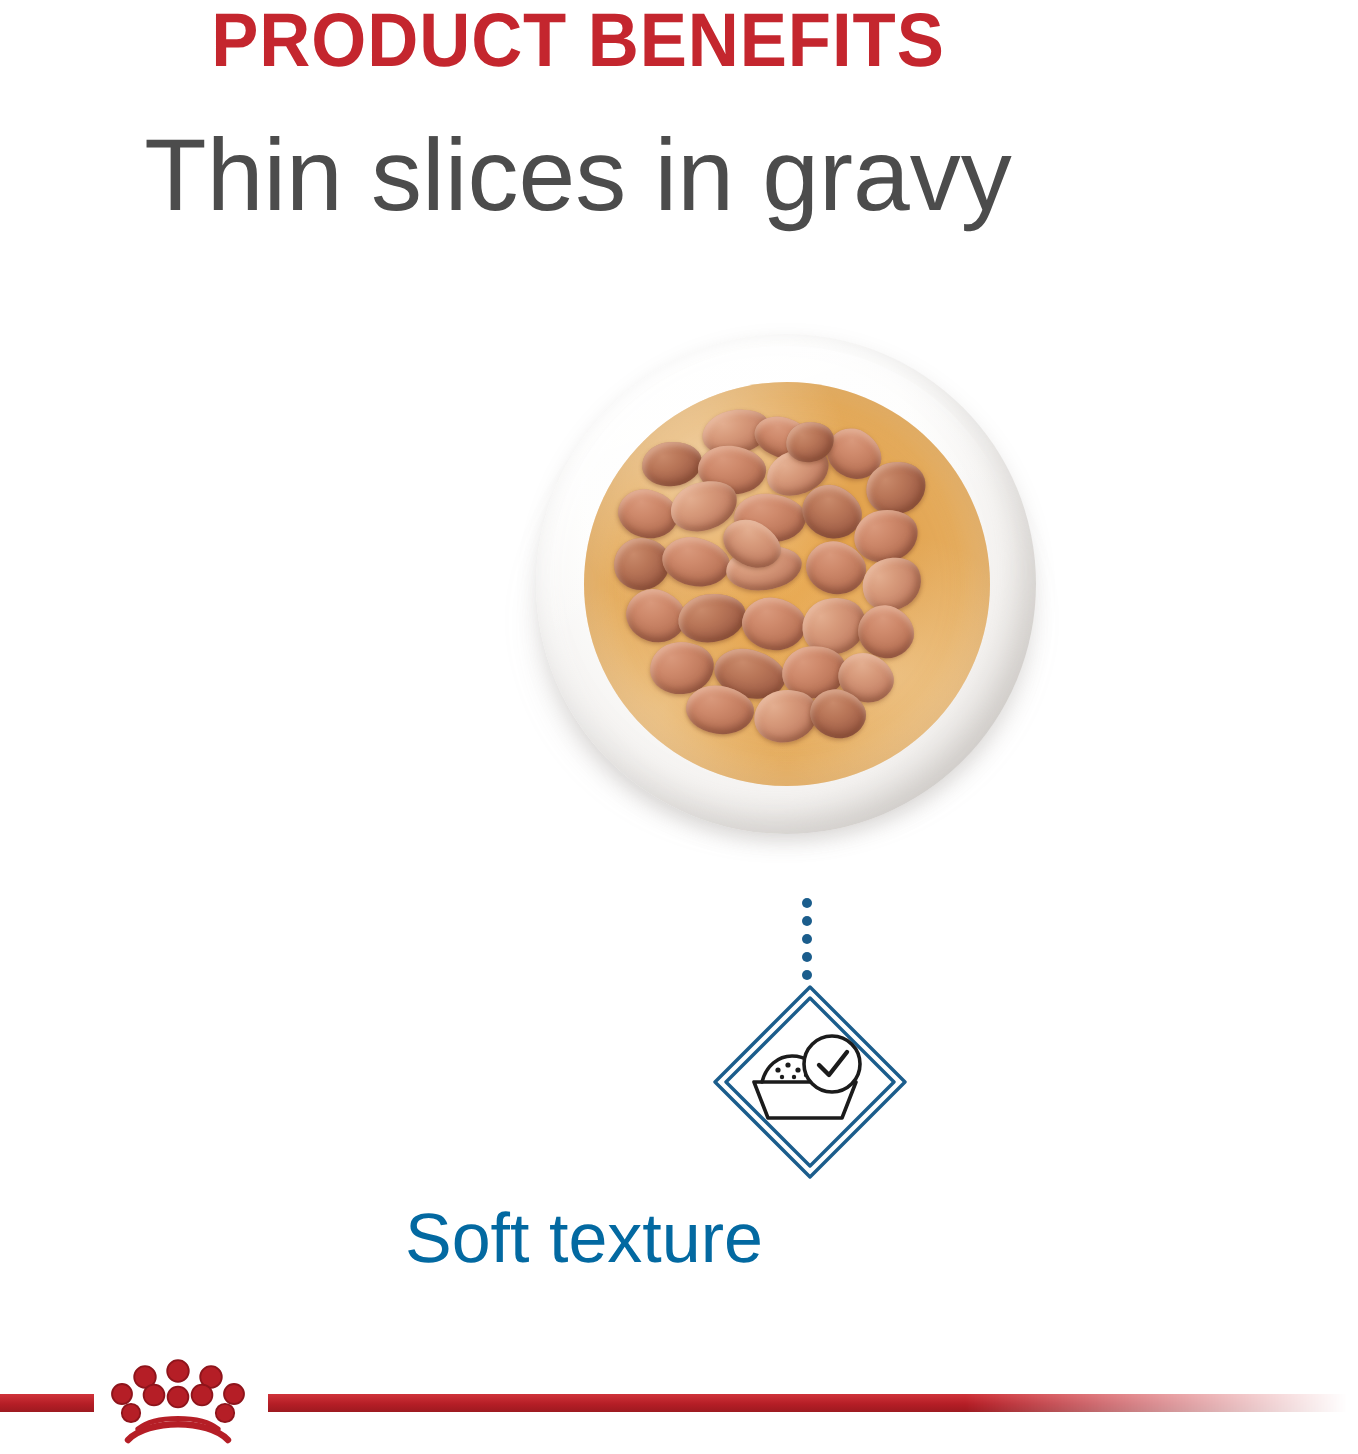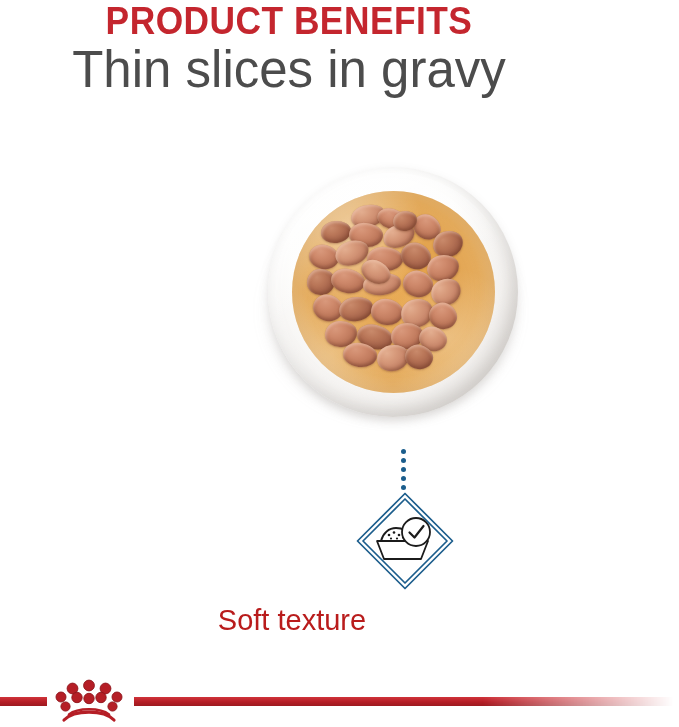--- a/index.html
+++ b/index.html
@@ -39,21 +39,21 @@
     padding-top: 1px;
     white-space: nowrap;
   }
 
   .benefits-subtitle {
     font-family: "Liberation Sans", sans-serif;
     font-weight: normal;
     font-size: 51px;
     line-height: 56px;
     color: #4C4C4C;
-    margin-top: 1px;
+    margin-top: 19px;
     white-space: nowrap;
   }
 
   
   .bowl-wrap {
     position: absolute;
     left: 249px;
     top: 165px;
     width: 282px;
     height: 258px;
@@ -200,23 +200,23 @@
   }
 
   
   .benefit-caption {
     position: absolute;
     left: 0;
     top: 603px;
     width: 584px;
     text-align: center;
     font-family: "Liberation Sans", sans-serif;
-    font-size: 29px;
+    font-size: 35px;
     line-height: 34px;
-    color: #b91c1c;
+    color: #0369a1;
   }
 
   
   .footer {
     position: absolute;
     left: 0;
     bottom: 0;
     width: 679px;
     height: 56px;
   }

